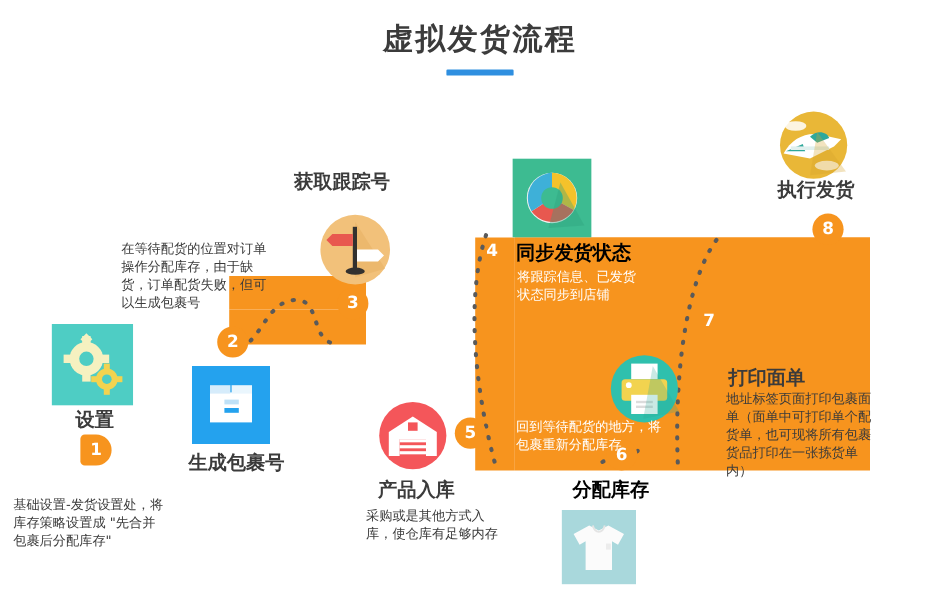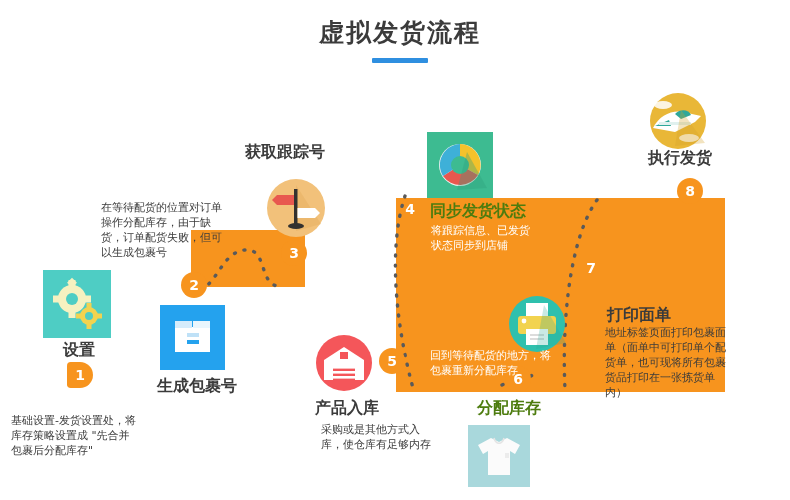--- a/index.html
+++ b/index.html
@@ -38,21 +38,21 @@
 
   
   .tile{position:absolute;z-index:5;}
   .tile svg{display:block;}
 
   
   .node-title{
     position:absolute;font-size:16px;font-weight:bold;color:#3b3b3b;
     line-height:16px;z-index:7;white-space:nowrap;
   }
-  .node-title.w{color:#4d7c0f;}
+  .node-title.w{color:#000000;}
   .node-desc{
     position:absolute;font-size:11px;color:#3b3b3b;line-height:15px;z-index:7;
   }
   .node-desc.w{color:#ffffff;}
 </style>
 </head>
 <body>
 
 <div id="stage">
 
@@ -211,17 +211,17 @@
   <div class="node-title" style="left:240px;top:144px;">获取跟踪号</div>
   <div class="node-title w" style="left:425px;top:203px;">同步发货状态</div>
   <div class="node-title" style="left:310px;top:400px;">产品入库</div>
   <div class="node-title w" style="left:472px;top:400px;">分配库存</div>
   <div class="node-title" style="left:602px;top:307px;">打印面单</div>
   <div class="node-title" style="left:643px;top:150px;">执行发货</div>
 
   <div class="node-desc" style="left:6px;top:413px;width:128px;">基础设置-发货设置处，将库存策略设置成 "先合并包裹后分配库存"</div>
   <div class="node-desc" style="left:96px;top:200px;width:128px;">在等待配货的位置对订单操作分配库存，由于缺货，订单配货失败，但可以生成包裹号</div>
   <div class="node-desc w" style="left:426px;top:223px;width:108px;">将跟踪信息、已发货状态同步到店铺</div>
-  <div class="node-desc" style="left:300px;top:422px;width:110px;margin-left:16px;">采购或是其他方式入库，使仓库有足够内存</div>
+  <div class="node-desc" style="left:300px;top:422px;width:110px;">采购或是其他方式入库，使仓库有足够内存</div>
   <div class="node-desc w" style="left:425px;top:348px;width:130px;">回到等待配货的地方，将包裹重新分配库存</div>
   <div class="node-desc" style="left:600px;top:325px;width:128px;">地址标签页面打印包裹面单（面单中可打印单个配货单，也可现将所有包裹货品打印在一张拣货单内）</div>
 
 </div>
 
 </body></html>

